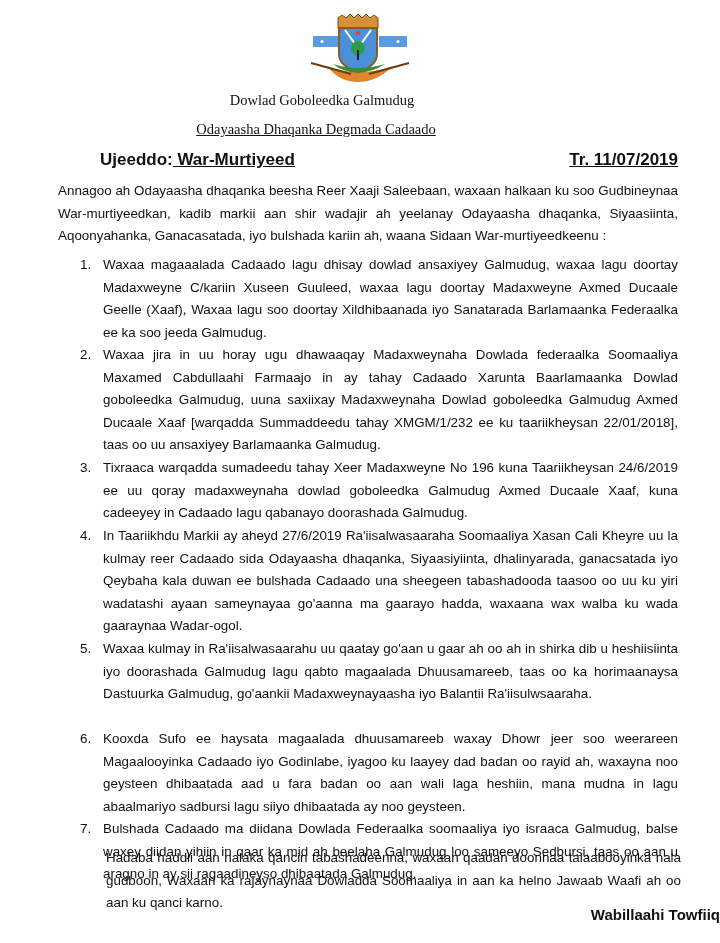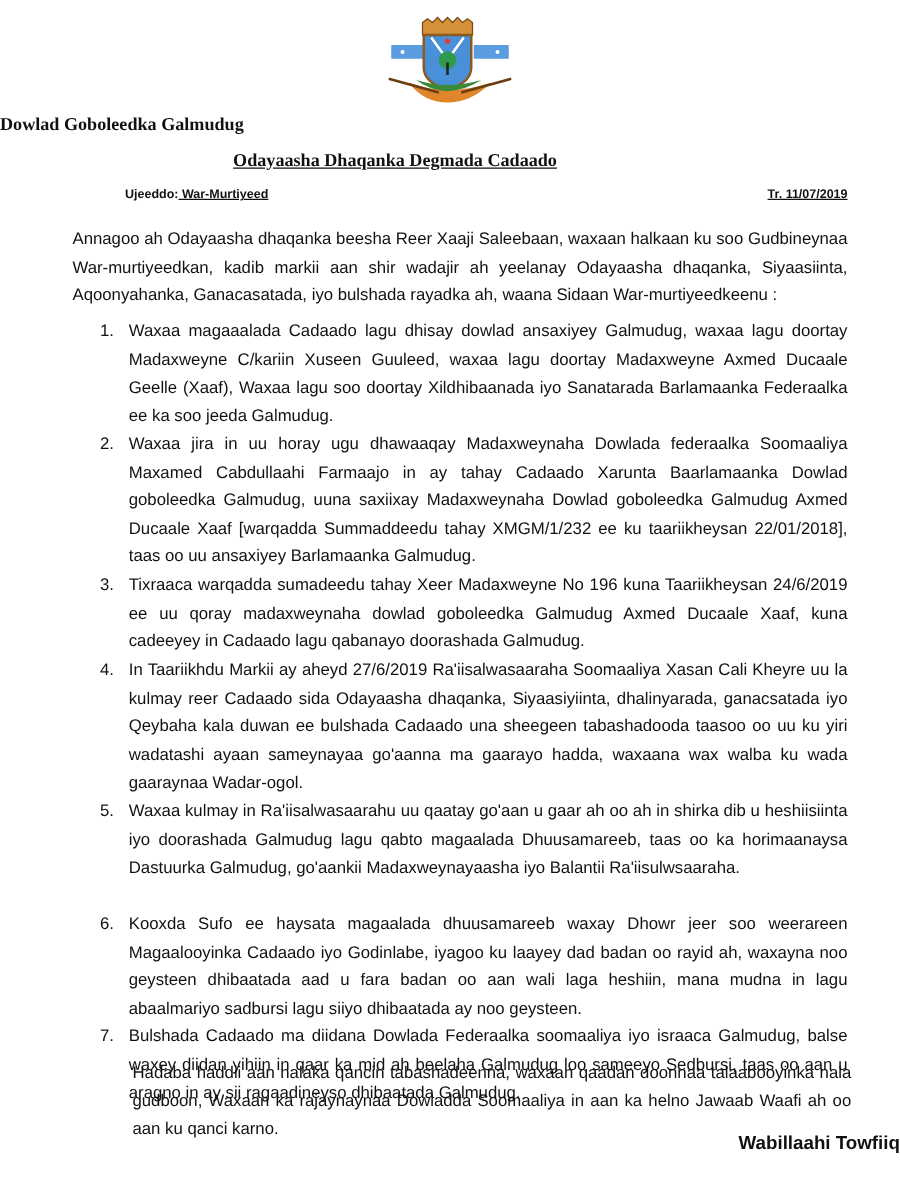--- a/index.html
+++ b/index.html
@@ -1,24 +1,24 @@
 <!DOCTYPE html>
 <html><head>
 <meta charset="utf-8">
 <style>
   html, body { margin: 0; padding: 0; background: #ffffff; }
   body { width: 720px; height: 943px; overflow: hidden; position: relative; color: #111; }
   .page { position: relative; width: 720px; height: 943px; }
   .logo { position: absolute; left: 305px; top: 6px; width: 110px; height: 80px; }
-  .title-main { position: absolute; left: 0; width: 644px; top: 92px; text-align: left;
-    font-family: "Liberation Serif", serif; font-weight: bold; font-size: 14.5px; }
+  .title-main { position: absolute; left: 0; width: 644px; top: 92px; text-align: center;
+    font-family: "Liberation Serif", serif; font-weight: normal; font-size: 14.5px; }
   .title-sub { position: absolute; left: 0; width: 632px; top: 121px; text-align: center;
-    font-family: "Liberation Serif", serif; font-weight: bold; font-size: 14.5px; text-decoration: underline; }
+    font-family: "Liberation Serif", serif; font-weight: normal; font-size: 14.5px; text-decoration: underline; }
   .meta-row { position: absolute; left: 100px; right: 42px; top: 150px; height: 18px;
-    font-family: "Liberation Sans", sans-serif; font-weight: bold; font-size: 10px; }
+    font-family: "Liberation Sans", sans-serif; font-weight: bold; font-size: 17px; }
   .meta-left { position: absolute; left: 0; top: 0; }
   .meta-left .u { text-decoration: underline; }
   .meta-right { position: absolute; right: 0; top: 0; text-decoration: underline; }
   .body-text { font-family: "Liberation Sans", sans-serif; font-size: 13.4px; line-height: 22.6px; text-align: justify; }
   .intro { position: absolute; left: 58px; width: 620px; top: 180px; }
   ol.items { position: absolute; left: 60px; width: 618px; top: 254px; margin: 0; padding: 0; list-style: none; }
   ol.items li { position: relative; padding-left: 43px; margin-bottom: 0; }
   ol.items li .num { position: absolute; left: 20px; top: 0; }
   .closing { position: absolute; left: 103px; width: 575px; top: 844px; }
   .sign { position: absolute; left: 0; width: 720px; top: 906px; text-align: right;
@@ -57,21 +57,21 @@
   <div class="title-main">Dowlad Goboleedka Galmudug</div>
   <div class="title-sub">Odayaasha Dhaqanka Degmada Cadaado</div>
 
   <div class="meta-row">
     <div class="meta-left">
       <span>Ujeeddo:</span><span class="u"> War-Murtiyeed</span>
     </div>
     <div class="meta-right">Tr. 11/07/2019</div>
   </div>
 
-  <p class="intro body-text" style="margin:0">Annagoo ah Odayaasha dhaqanka beesha Reer Xaaji Saleebaan, waxaan halkaan ku soo Gudbineynaa War-murtiyeedkan, kadib markii aan shir wadajir ah yeelanay Odayaasha dhaqanka, Siyaasiinta, Aqoonyahanka, Ganacasatada, iyo  bulshada rayadka ah, waana Sidaan War-murtiyeedkeenu :</p>
+  <p class="intro body-text" style="margin:0">Annagoo ah Odayaasha dhaqanka beesha Reer Xaaji Saleebaan, waxaan halkaan ku soo Gudbineynaa War-murtiyeedkan, kadib markii aan shir wadajir ah yeelanay Odayaasha dhaqanka, Siyaasiinta, Aqoonyahanka, Ganacasatada, iyo  bulshada kariin ah, waana Sidaan War-murtiyeedkeenu :</p>
 
   <ol class="items body-text">
     <li style="height:90px">
       <span class="num">1.</span>
       <span>Waxaa magaaalada Cadaado lagu dhisay dowlad ansaxiyey Galmudug, waxaa lagu doortay Madaxweyne C/kariin  Xuseen  Guuleed, waxaa lagu doortay  Madaxweyne  Axmed  Ducaale Geelle (Xaaf), Waxaa lagu soo doortay Xildhibaanada iyo Sanatarada Barlamaanka Federaalka ee ka soo jeeda Galmudug.</span>
     </li>
     <li style="height:113px">
       <span class="num">2.</span>
       <span>Waxaa jira in uu  horay ugu dhawaaqay  Madaxweynaha  Dowlada federaalka Soomaaliya Maxamed Cabdullaahi Farmaajo in ay tahay Cadaado Xarunta Baarlamaanka Dowlad goboleedka  Galmudug, uuna saxiixay Madaxweynaha Dowlad goboleedka Galmudug Axmed Ducaale Xaaf  [warqadda Summaddeedu tahay XMGM/1/232 ee ku taariikheysan  22/01/2018], taas oo uu ansaxiyey Barlamaanka Galmudug.</span>
     </li>

